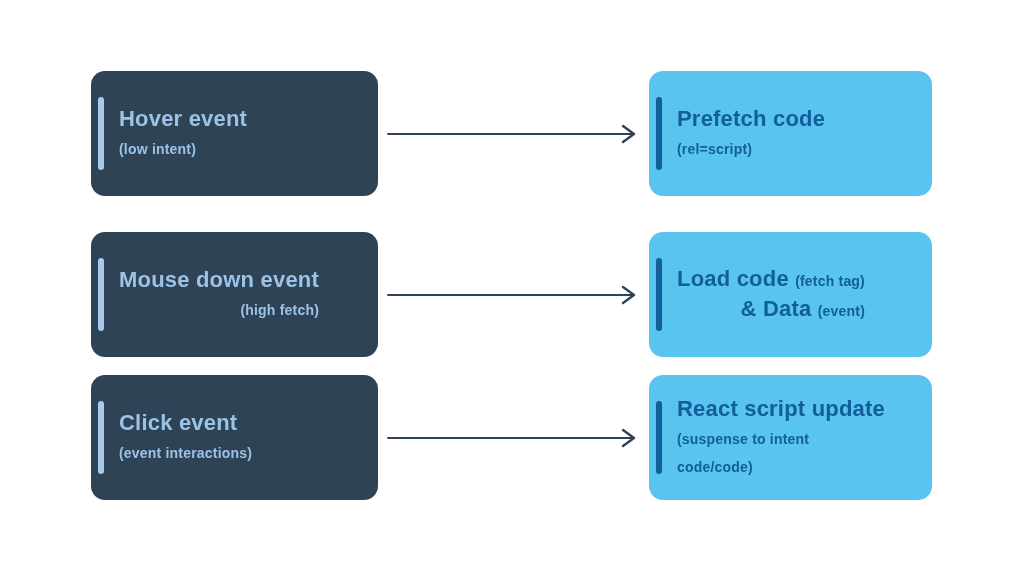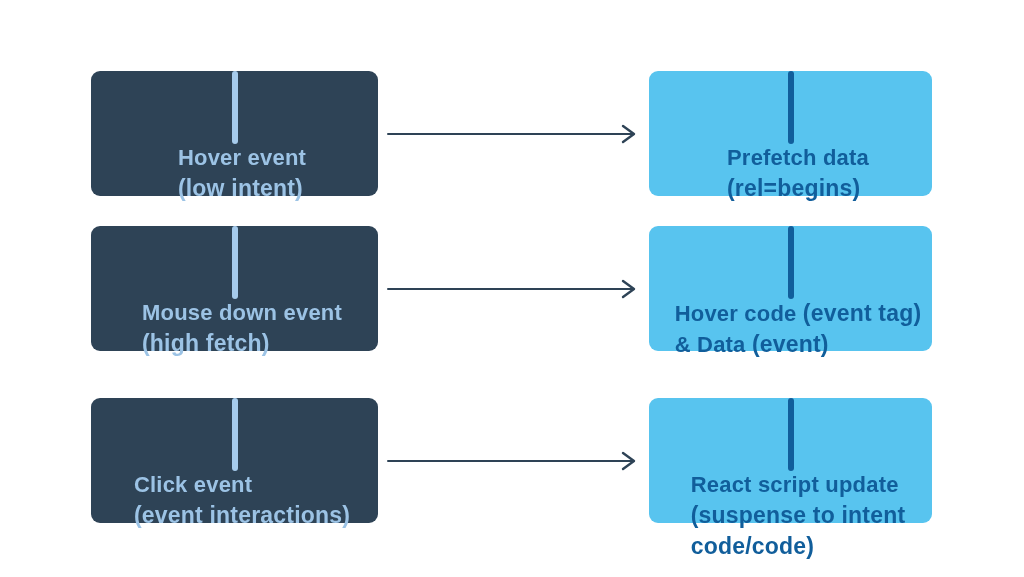--- a/index.html
+++ b/index.html
@@ -14,33 +14,32 @@
     background: var(--background, #ffffff);
     overflow: hidden;
   }
   .row {
     position: absolute;
     left: 0;
     width: 1024px;
     height: 125px;
   }
   .row.r1 { top: 71px; }
-  .row.r2 { top: 226px; }
-  .row.r3 { top: 398px; }
+  .row.r2 { top: 232px; text-align: right; }
+  .row.r3 { top: 375px; }
 
   .card {
     position: absolute;
     top: 0;
     height: 125px;
-    border-radius: 9px;
+    border-radius: 14px;
     display: flex;
     align-items: center;
     box-sizing: border-box;
-    padding-left: 15px;
-    flex-direction: column;
+    padding-left: 7px;
   }
   .card.dark {
     left: 91px;
     width: 287px;
     background: var(--dark-card-bg, #2e4356);
   }
   .card.light {
     left: 649px;
     width: 283px;
     background: var(--light-card-bg, #58c4ef);
@@ -56,21 +55,21 @@
   .card.light .bar { background: var(--light-card-bar, #115e9b); }
 
   .card-text {
     line-height: 28px;
     letter-spacing: 0.2px;
     font-weight: 600;
   }
   .card.dark .card-text { color: var(--dark-card-text, #9cc3e5); }
   .card.light .card-text { color: var(--light-card-text, #115e9b); }
   .card-text .main  { font-size: 22px; }
-  .card-text .paren { font-size: 23px; }
+  .card-text .paren { font-size: 14px; }
 
   .arrow {
     position: absolute;
     left: 387px;
     top: 50.5px;
     width: 250px;
     height: 24px;
     display: block;
   }
   .arrow line, .arrow polyline {
@@ -89,36 +88,36 @@
     <div class="card dark">
       <span class="bar"></span>
       <div class="card-text"><span class="main">Hover event</span><br><span class="paren">(low intent)</span></div>
     </div>
     <svg class="arrow" viewBox="0 0 250 24">
       <line x1="1" y1="12" x2="246" y2="12" stroke-width="2"></line>
       <polyline points="236,4 247,12 236,20" stroke-width="2.4"></polyline>
     </svg>
     <div class="card light">
       <span class="bar"></span>
-      <div class="card-text"><span class="main">Prefetch data</span><br><span class="paren">(rel=begins)</span></div>
+      <div class="card-text"><span class="main">Prefetch code</span><br><span class="paren">(rel=script)</span></div>
     </div>
   </div>
 
   <div class="row r2">
     <div class="card dark">
       <span class="bar"></span>
       <div class="card-text"><span class="main">Mouse down event</span><br><span class="paren">(high fetch)</span></div>
     </div>
     <svg class="arrow" viewBox="0 0 250 24">
       <line x1="1" y1="12" x2="246" y2="12" stroke-width="2"></line>
       <polyline points="236,4 247,12 236,20" stroke-width="2.4"></polyline>
     </svg>
     <div class="card light">
       <span class="bar"></span>
-      <div class="card-text"><span class="main">Hover code </span><span class="paren">(event tag)</span><br><span class="main">&amp; Data </span><span class="paren">(event)</span></div>
+      <div class="card-text"><span class="main">Load code </span><span class="paren">(fetch tag)</span><br><span class="main">&amp; Data </span><span class="paren">(event)</span></div>
     </div>
   </div>
 
   <div class="row r3">
     <div class="card dark">
       <span class="bar"></span>
       <div class="card-text"><span class="main">Click event</span><br><span class="paren">(event interactions)</span></div>
     </div>
     <svg class="arrow" viewBox="0 0 250 24">
       <line x1="1" y1="12" x2="246" y2="12" stroke-width="2"></line>

